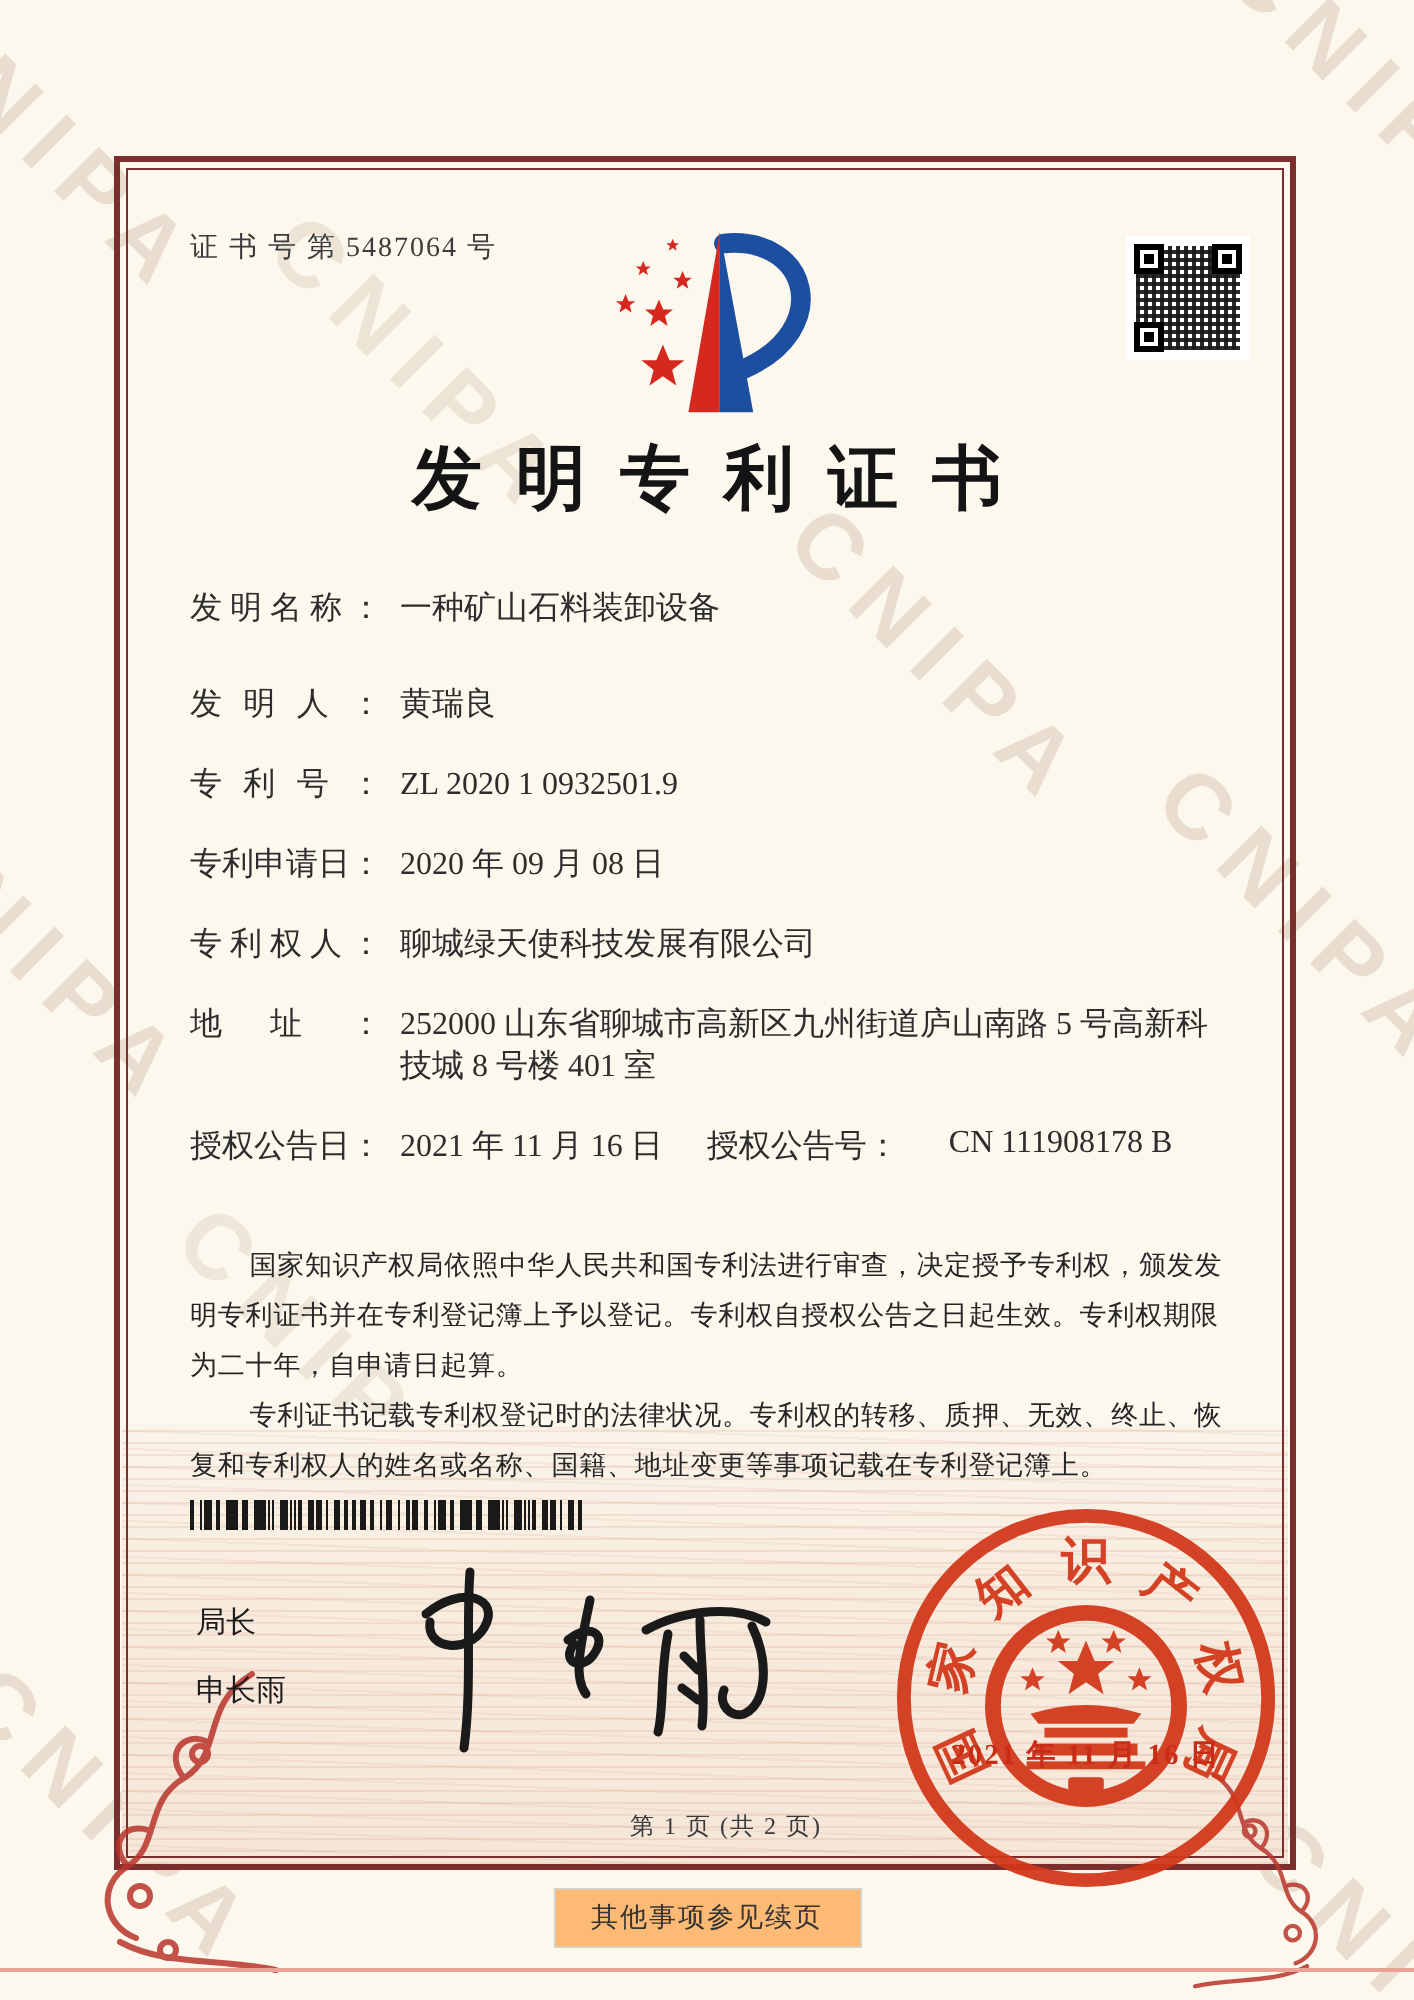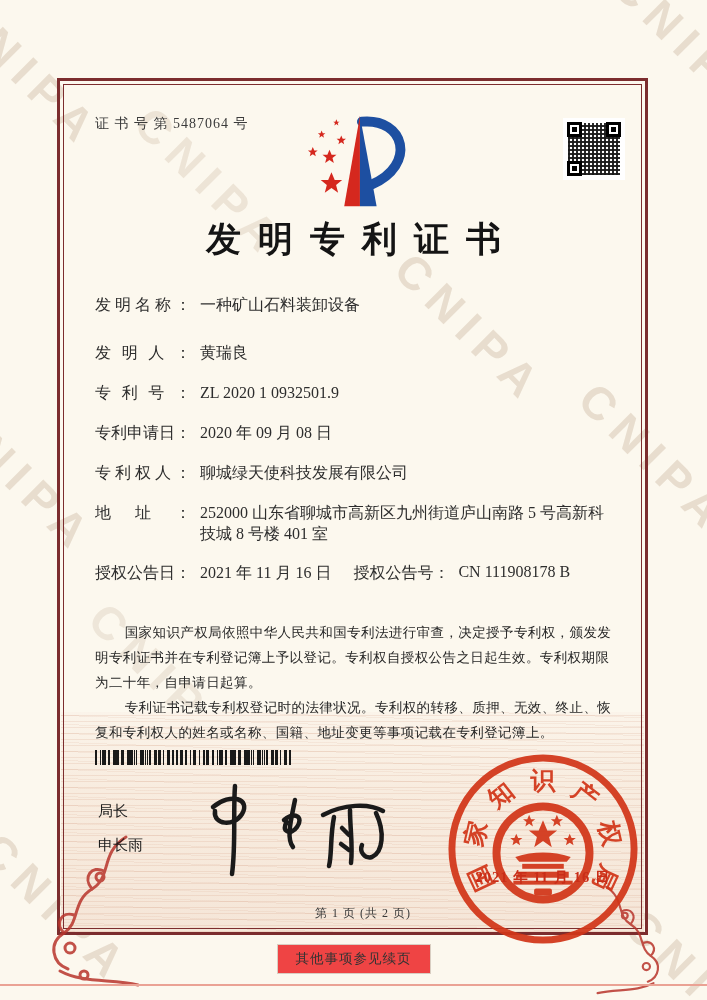--- a/index.html
+++ b/index.html
@@ -47,21 +47,21 @@
          font-weight:700;letter-spacing:17px;text-indent:17px;color:#141414;z-index:3;}
 
   
   .fields{position:absolute;left:95px;top:294px;width:522px;font-size:16px;z-index:3;color:#2d2d2d;}
   .frow{display:flex;line-height:21px;margin-bottom:19px;}
   .frow.gap1{margin-bottom:27px;}
   .flabel{width:96px;min-width:96px;text-align:justify;text-align-last:justify;margin-right:9px;}
   .fvalue{flex:1;}
   .grant{display:flex;margin-top:3px;}
   .grant .pair{display:flex;}
-  .grant .pair2{margin-left:22px;}
+  .grant .pair2{margin-left:22px;gap:16px;}
 
   .paras{position:absolute;left:95px;top:620px;width:522px;font-size:13.5px;line-height:1.86;
          color:#262626;z-index:3;letter-spacing:.4px;}
   .paras p{margin:0;text-indent:2.2em;}
 
   .barcode{position:absolute;left:95px;top:750px;width:197px;height:15px;z-index:3;
      background:repeating-linear-gradient(90deg,#191919 0 2px,transparent 2px 5px,#191919 5px 6px,transparent 6px 9px),
                 repeating-linear-gradient(90deg,#191919 0 1px,transparent 1px 7px,#191919 7px 10px,transparent 10px 13px);}
 
   .sig-title{position:absolute;left:98px;top:802px;font-family:Liberation Sans, sans-serif;
@@ -74,21 +74,21 @@
   .seal-date{position:absolute;left:446px;top:868px;width:194px;text-align:center;z-index:6;
              color:#c92d18;font-size:14.5px;font-weight:600;letter-spacing:1px;}
 
   .flourish{position:absolute;z-index:2;}
   .fl-left{left:38px;top:833px;width:104px;height:156px;}
   .fl-right{left:584px;top:884px;width:96px;height:112px;transform:scaleX(-1);}
 
   .pageinfo{position:absolute;left:0;right:0;top:905px;text-align:center;font-size:12px;
             color:#3a3a3a;z-index:3;letter-spacing:1px;margin-left:19px;}
 
-  .note{position:absolute;left:50%;top:944px;transform:translateX(-50%);background:#ef4444;
+  .note{position:absolute;left:50%;top:944px;transform:translateX(-50%);background:#fdba74;
         border:1px solid #d9cec2;padding:5px 18px;font-size:13.5px;color:#333;z-index:6;
         letter-spacing:1px;white-space:nowrap;}
 
   .bottom-line{position:absolute;left:0;top:984px;width:707px;height:2px;background:#eaa294;z-index:2;}
 </style>
 </head>
 <body>
 
 <div class="page">
 

